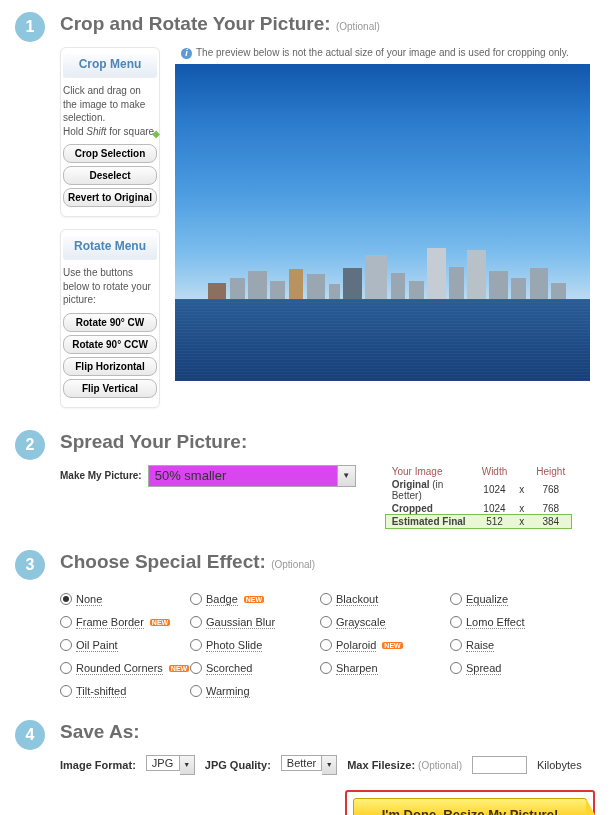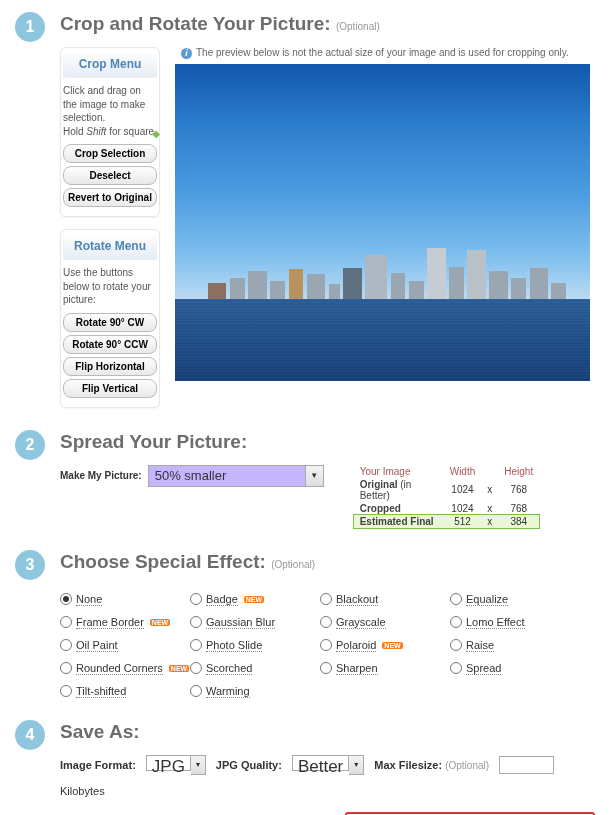--- a/index.html
+++ b/index.html
@@ -73,22 +73,22 @@
   .b10{left:50%;width:4%;height:50%;} .b11{left:55%;width:4%;height:35%;}
   .b12{left:60%;width:5%;height:100%;background:#c5ccd3;}
   .b13{left:66%;width:4%;height:62%;} .b14{left:71%;width:5%;height:95%;background:#b8c0c8;}
   .b15{left:77%;width:5%;height:55%;} .b16{left:83%;width:4%;height:40%;}
   .b17{left:88%;width:5%;height:60%;} .b18{left:94%;width:4%;height:30%;}
   .resize-row { display:flex; gap:30px; align-items:flex-start; }
   .resize-left { display:flex; align-items:center; gap:6px; font-size:10px;}
   .resize-left b{font-weight:700;}
   .select-box{display:flex;}
   .select-box .val{
-    width:158px; height:22px; border:1px solid #aaa; padding:2px 6px;
-    font-size:13px; background:#c4b5fd;
+    width:190px; height:22px; border:1px solid #aaa; padding:2px 6px;
+    font-size:13px; background:#d946ef;
   }
   .select-box .btn{
     width:18px;height:22px;border:1px solid #aaa;border-left:0;
     background:linear-gradient(#f4f4f4,#ddd);display:flex;
     align-items:center;justify-content:center;cursor:pointer;font-size:8px;
   }
   table.dims{font-size:10px;border-collapse:collapse;}
   table.dims th{color:#a55; font-weight:400;text-align:left;padding:1px 6px;}
   table.dims td{padding:1px 6px;text-align:center;}
   table.dims .lab{text-align:left;font-weight:700;color:#444;width:90px;}
@@ -99,21 +99,21 @@
   .eff{display:flex;align-items:center;gap:4px;font-size:11px;cursor:pointer;}
   .eff .r{width:12px;height:12px;border:1px solid #777;border-radius:50%;
     display:inline-flex;align-items:center;justify-content:center;flex-shrink:0;}
   .eff .r.sel::after{content:"";width:6px;height:6px;border-radius:50%;background:#333;}
   .eff .lbl{border-bottom:1px dotted #888;}
   .new-tag{background:#ff7a1a;color:#fff;font-size:7px;font-weight:700;
     padding:0 2px;border-radius:2px;margin-left:2px;}
   .save-row{display:flex;align-items:center;gap:10px;font-size:11px;flex-wrap:wrap;}
   .save-row b{font-weight:700;}
   .mini-select{display:flex;}
-  .mini-select .v{height:16px;border:1px solid #aaa;padding:1px 5px;font-size:17px;background:#fff;min-width:34px;}
+  .mini-select .v{height:16px;border:1px solid #aaa;padding:1px 5px;font-size:11px;background:#fff;min-width:34px;}
   .mini-select .b{width:15px;height:20px;border:1px solid #aaa;border-left:0;
     background:linear-gradient(#f4f4f4,#ddd);display:flex;align-items:center;
     justify-content:center;font-size:7px;cursor:pointer;}
   .filesize-input{width:55px;height:18px;border:1px solid #aaa;}
   .done-wrap{
     margin:15px 0 0 auto; width:250px; padding:6px;
     border:2px solid #d33; border-radius:3px;
   }
   .done-btn{
     width:100%; height:34px; cursor:pointer;

